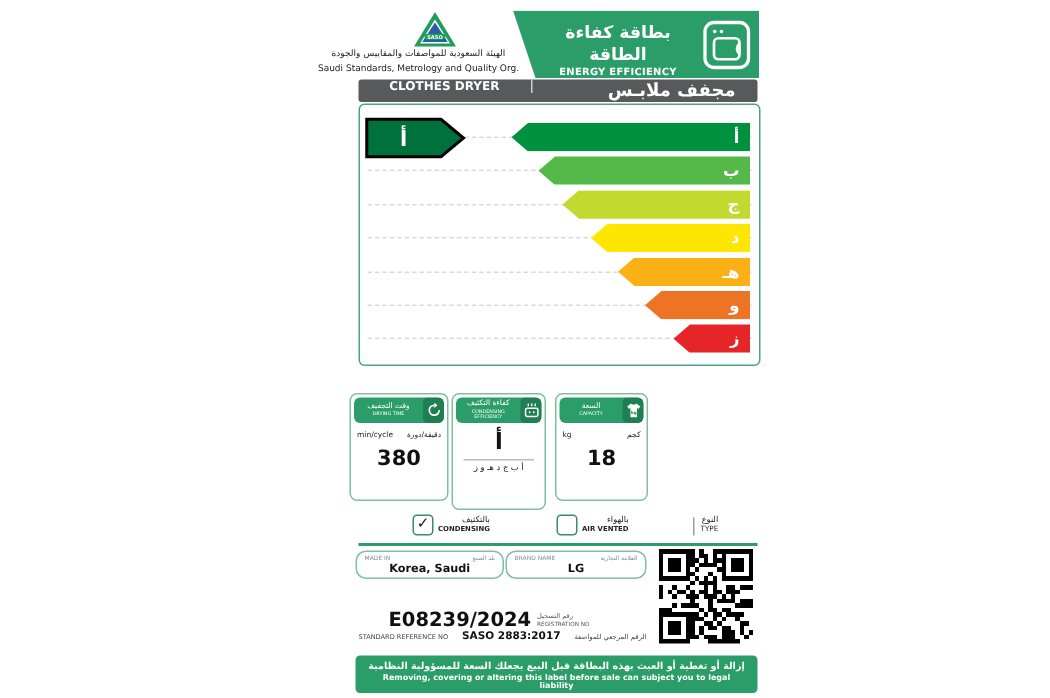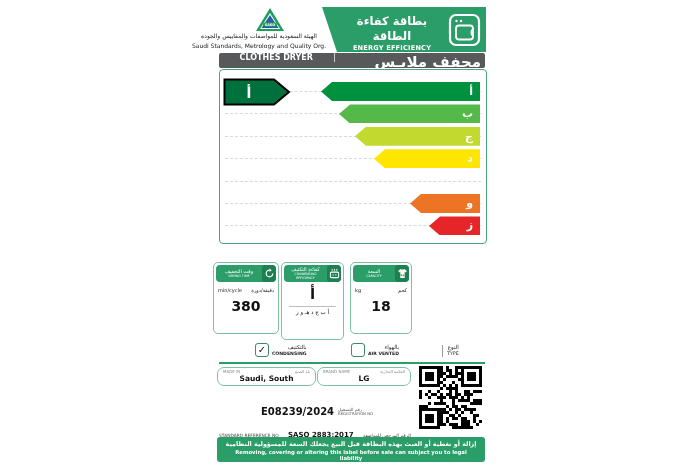--- a/index.html
+++ b/index.html
@@ -1,38 +1,38 @@
 <!DOCTYPE html>
 <html style="--green: #2a9d69; --green-dark: #1e7f52;"><head>
 <meta charset="utf-8">
 <style>
   html,body{margin:0;padding:0;background:#fff;}
   body{font-family:"DejaVu Sans","Liberation Sans",sans-serif;}
-  #stage{position:relative;width:580px;height:465px;background:#fff;overflow:hidden;}
+  #stage{position:relative;width:580px;height:465px;background:#fff;overflow:hidden;margin-left:20px;}
   .abs{position:absolute;}
 
   
   #saso-block{left:183px;top:6px;width:152px;height:48px;text-align:center;}
   #saso-logo{position:absolute;left:72px;top:1px;}
   #org-ar{position:absolute;top:26px;left:0;right:0;font-size:6px;color:#222;direction:rtl;}
   #org-en{position:absolute;top:36px;left:0;right:0;font-size:6px;color:#222;}
 
   #green-header{left:322px;top:7px;width:164px;height:45px;background:var(--green);
     clip-path:polygon(0 0,100% 0,100% 100%,15px 100%);color:#fff;}
   #hdr-text{position:absolute;left:16px;top:7px;width:108px;text-align:center;}
   #hdr-title-ar{font-size:11.5px;font-weight:bold;direction:rtl;line-height:1.3;}
   #hdr-title-en{font-size:6.6px;font-weight:bold;letter-spacing:.2px;}
   #dryer-icon{position:absolute;right:5px;top:6px;}
 
   
   #product-bar{left:219px;top:53px;width:266px;height:15px;background:#58595b;border-radius:2px;
     display:flex;color:#fff;font-weight:bold;font-size:8px;}
   #product-en{flex:1;text-align:center;}
   #product-sep{width:1px;height:9px;background:#cfcfcf;}
-  #product-ar{flex:1;text-align:center;direction:rtl;font-size:15px;padding-left:36px;}
+  #product-ar{flex:1;text-align:center;direction:rtl;font-size:12px;padding-left:36px;}
 
   
   #rating-scale{left:219px;top:69px;width:266px;height:173px;border:1px solid #4aa57c;
     border-radius:4px;background:#fff;}
   .grid-line{position:absolute;left:5px;right:5px;height:0;border-top:1px dashed #d9d9d9;z-index:0;}
   .rating-bar{position:absolute;right:6px;height:19px;z-index:1;
     clip-path:polygon(11px 0,100% 0,100% 100%,11px 100%,0 50%);
     display:flex;align-items:center;justify-content:flex-end;}
   .bar-letter{color:#fff;font-weight:bold;font-size:11px;padding-right:7px;direction:rtl;line-height:1;}
   #indicator{position:absolute;left:3px;top:8px;z-index:2;}
@@ -69,25 +69,25 @@
   #teal-line{left:219px;top:362px;width:266px;height:2px;background:var(--green);}
 
   
   .field-box{position:absolute;border:1px solid #7fc0a0;border-radius:7px;background:#fff;}
   .field-labels{display:flex;justify-content:space-between;padding:1px 5px 0;font-size:4px;color:#8a8a8a;}
   .field-labels .f-ar{direction:rtl;}
   .field-val{text-align:center;font-weight:bold;font-size:7.5px;color:#111;margin-top:0;}
 
   #reg-row{left:217px;top:406px;width:196px;display:flex;justify-content:flex-end;
     align-items:center;gap:4px;padding-right:40px;box-sizing:border-box;}
-  #reg-value{font-weight:bold;font-size:10px;color:#111;}
+  #reg-value{font-weight:bold;font-size:13px;color:#111;}
   .tiny-stack{line-height:1.2;text-align:left;}
   .tiny-stack .s-ar{font-size:4.4px;direction:rtl;color:#555;}
   .tiny-stack .s-en{font-size:3.8px;color:#555;}
-  #std-row{left:217px;top:431px;width:196px;display:flex;align-items:center;
+  #std-row{left:217px;top:420px;width:196px;display:flex;align-items:flex-end;
     justify-content:space-between;padding:0 2px;box-sizing:border-box;}
   #std-label-en{font-size:4.4px;color:#444;}
   #std-value{font-weight:bold;font-size:7px;color:#111;}
   #std-label-ar{font-size:4.6px;direction:rtl;color:#444;}
 
   #qr-code{left:417px;top:366px;}
 
   
   #footer-bar{left:217px;top:437px;width:268px;height:25px;background:var(--green);
     border-radius:3px;color:#fff;text-align:center;padding-top:3px;box-sizing:border-box;}
@@ -146,20 +146,23 @@
       </div>
       <div class="grid-line" style="top: 65.8px;"></div>
       <div class="rating-bar" style="top: 56.8px; width: 125px; background: rgb(194, 217, 47);">
         <span class="bar-letter">ج</span>
       </div>
       <div class="grid-line" style="top: 88.2px;"></div>
       <div class="rating-bar" style="top: 79.2px; width: 106px; background: rgb(255, 230, 0);">
         <span class="bar-letter">د</span>
       </div>
       <div class="grid-line" style="top: 110.6px;"></div>
+      <div class="rating-bar" style="top: 101.6px; width: 88px; background: rgb(251, 177, 22);">
+        <span class="bar-letter">هـ</span>
+      </div>
       <div class="grid-line" style="top: 133px;"></div>
       <div class="rating-bar" style="top: 124px; width: 70px; background: rgb(236, 116, 36);">
         <span class="bar-letter">و</span>
       </div>
       <div class="grid-line" style="top: 155.4px;"></div>
       <div class="rating-bar" style="top: 146.4px; width: 51px; background: rgb(229, 37, 40);">
         <span class="bar-letter">ز</span>
       </div>
     </div>
 
@@ -246,21 +249,21 @@
     <div class="l-en">TYPE</div>
   </div>
 
   <div class="abs" id="teal-line"></div>
 
   <div class="field-box" style="left:217px;top:367px;width:97px;height:17px;">
     <div class="field-labels">
       <span>MADE IN</span>
       <span class="f-ar">بلد الصنع</span>
     </div>
-    <div class="field-val">Saudi, South</div>
+    <div class="field-val">Korea, Saudi</div>
   </div>
   <div class="field-box" style="left:317px;top:367px;width:92px;height:17px;">
     <div class="field-labels">
       <span>BRAND NAME</span>
       <span class="f-ar">العلامة التجارية</span>
     </div>
     <div class="field-val">LG</div>
   </div>
 
   <div class="abs" id="reg-row">

